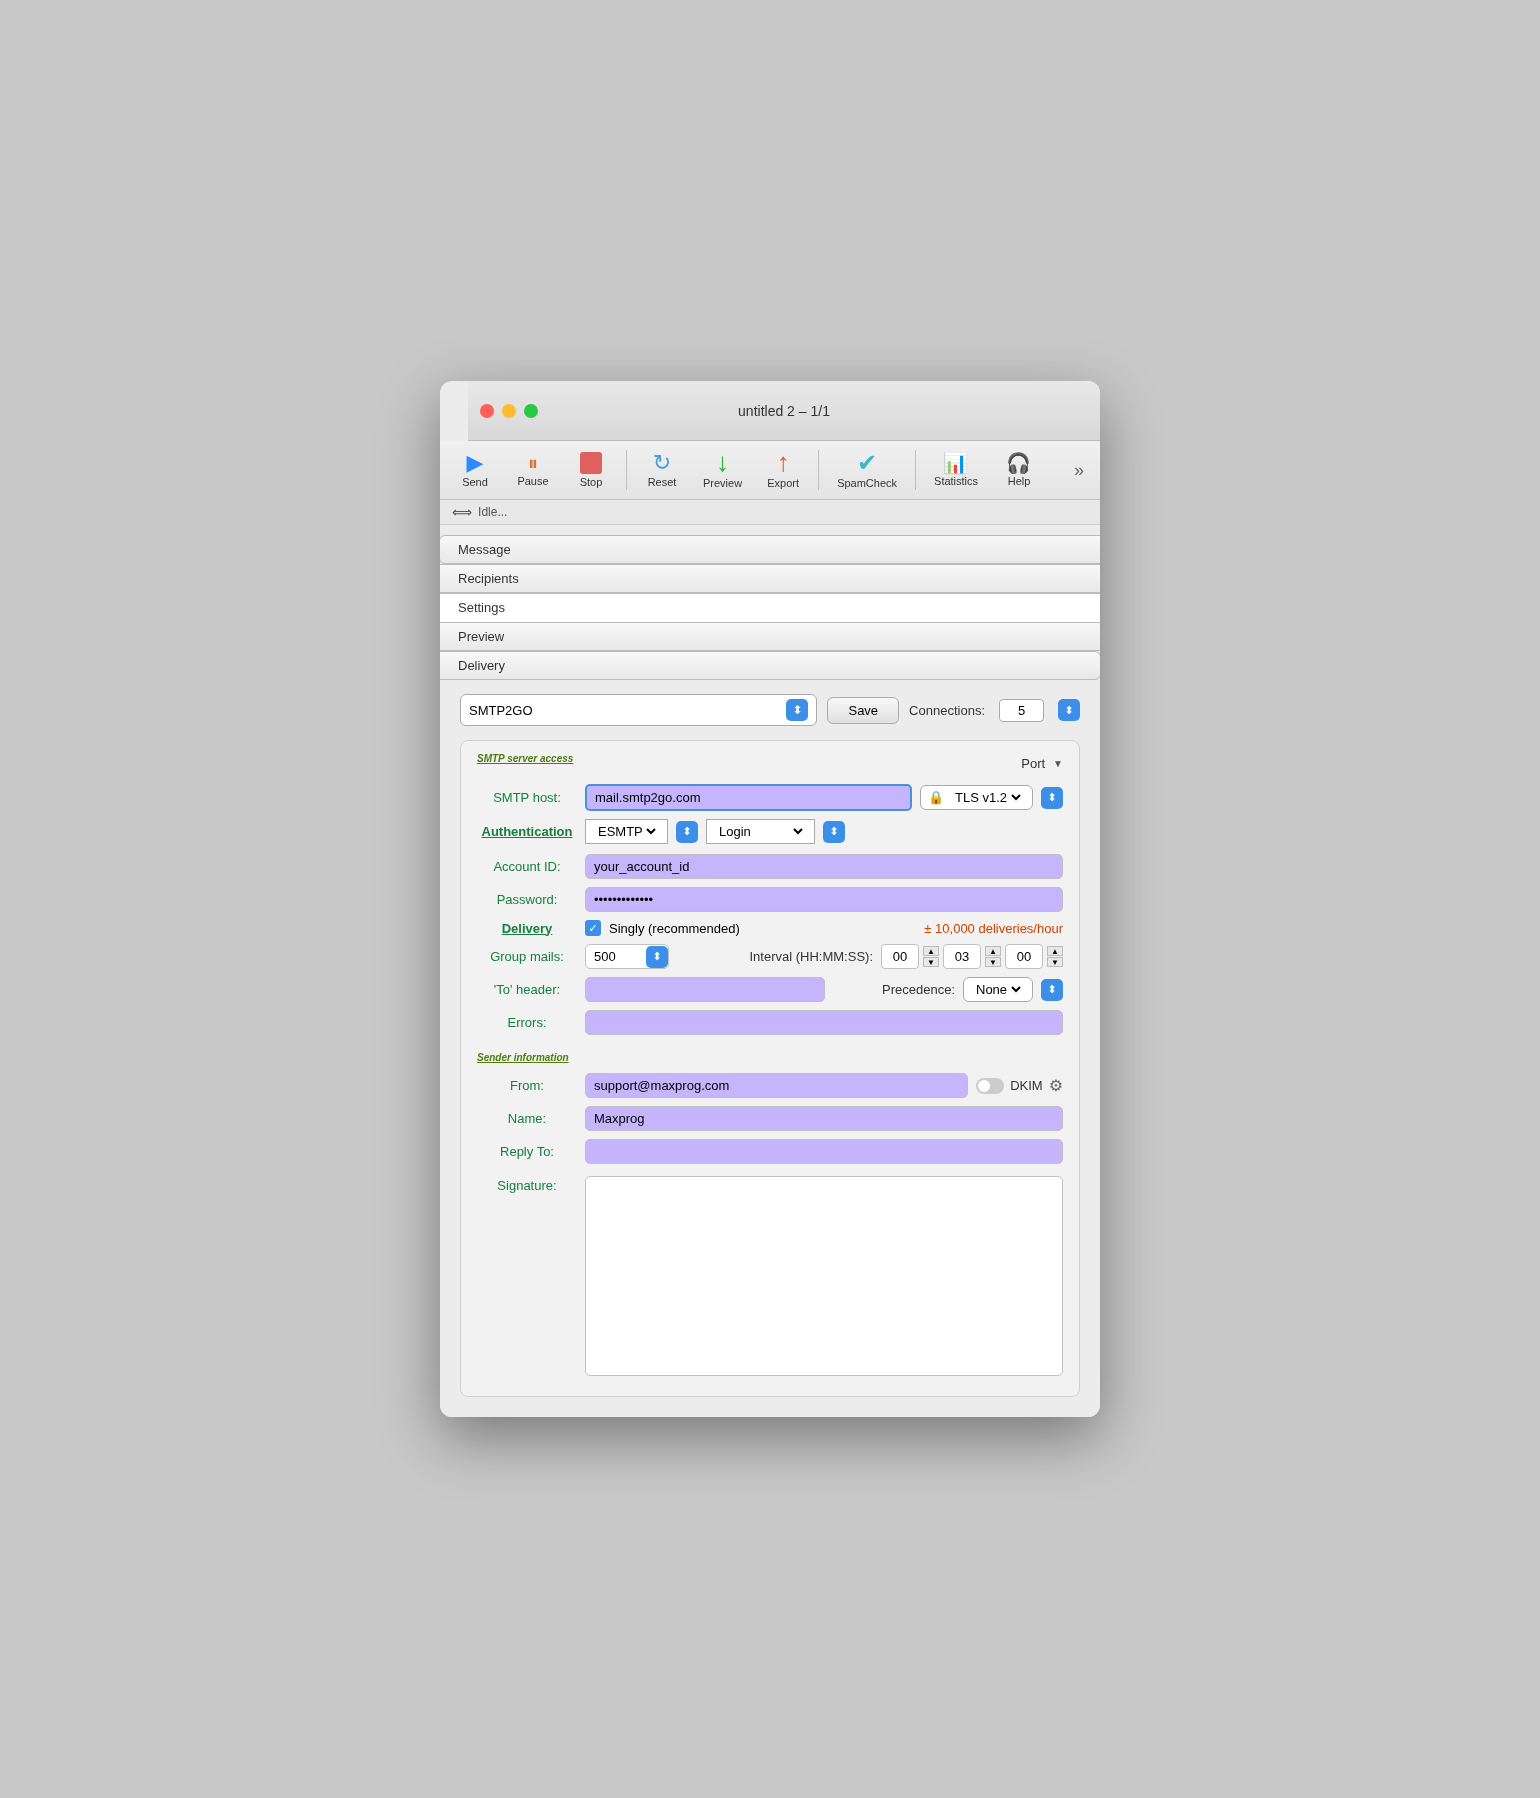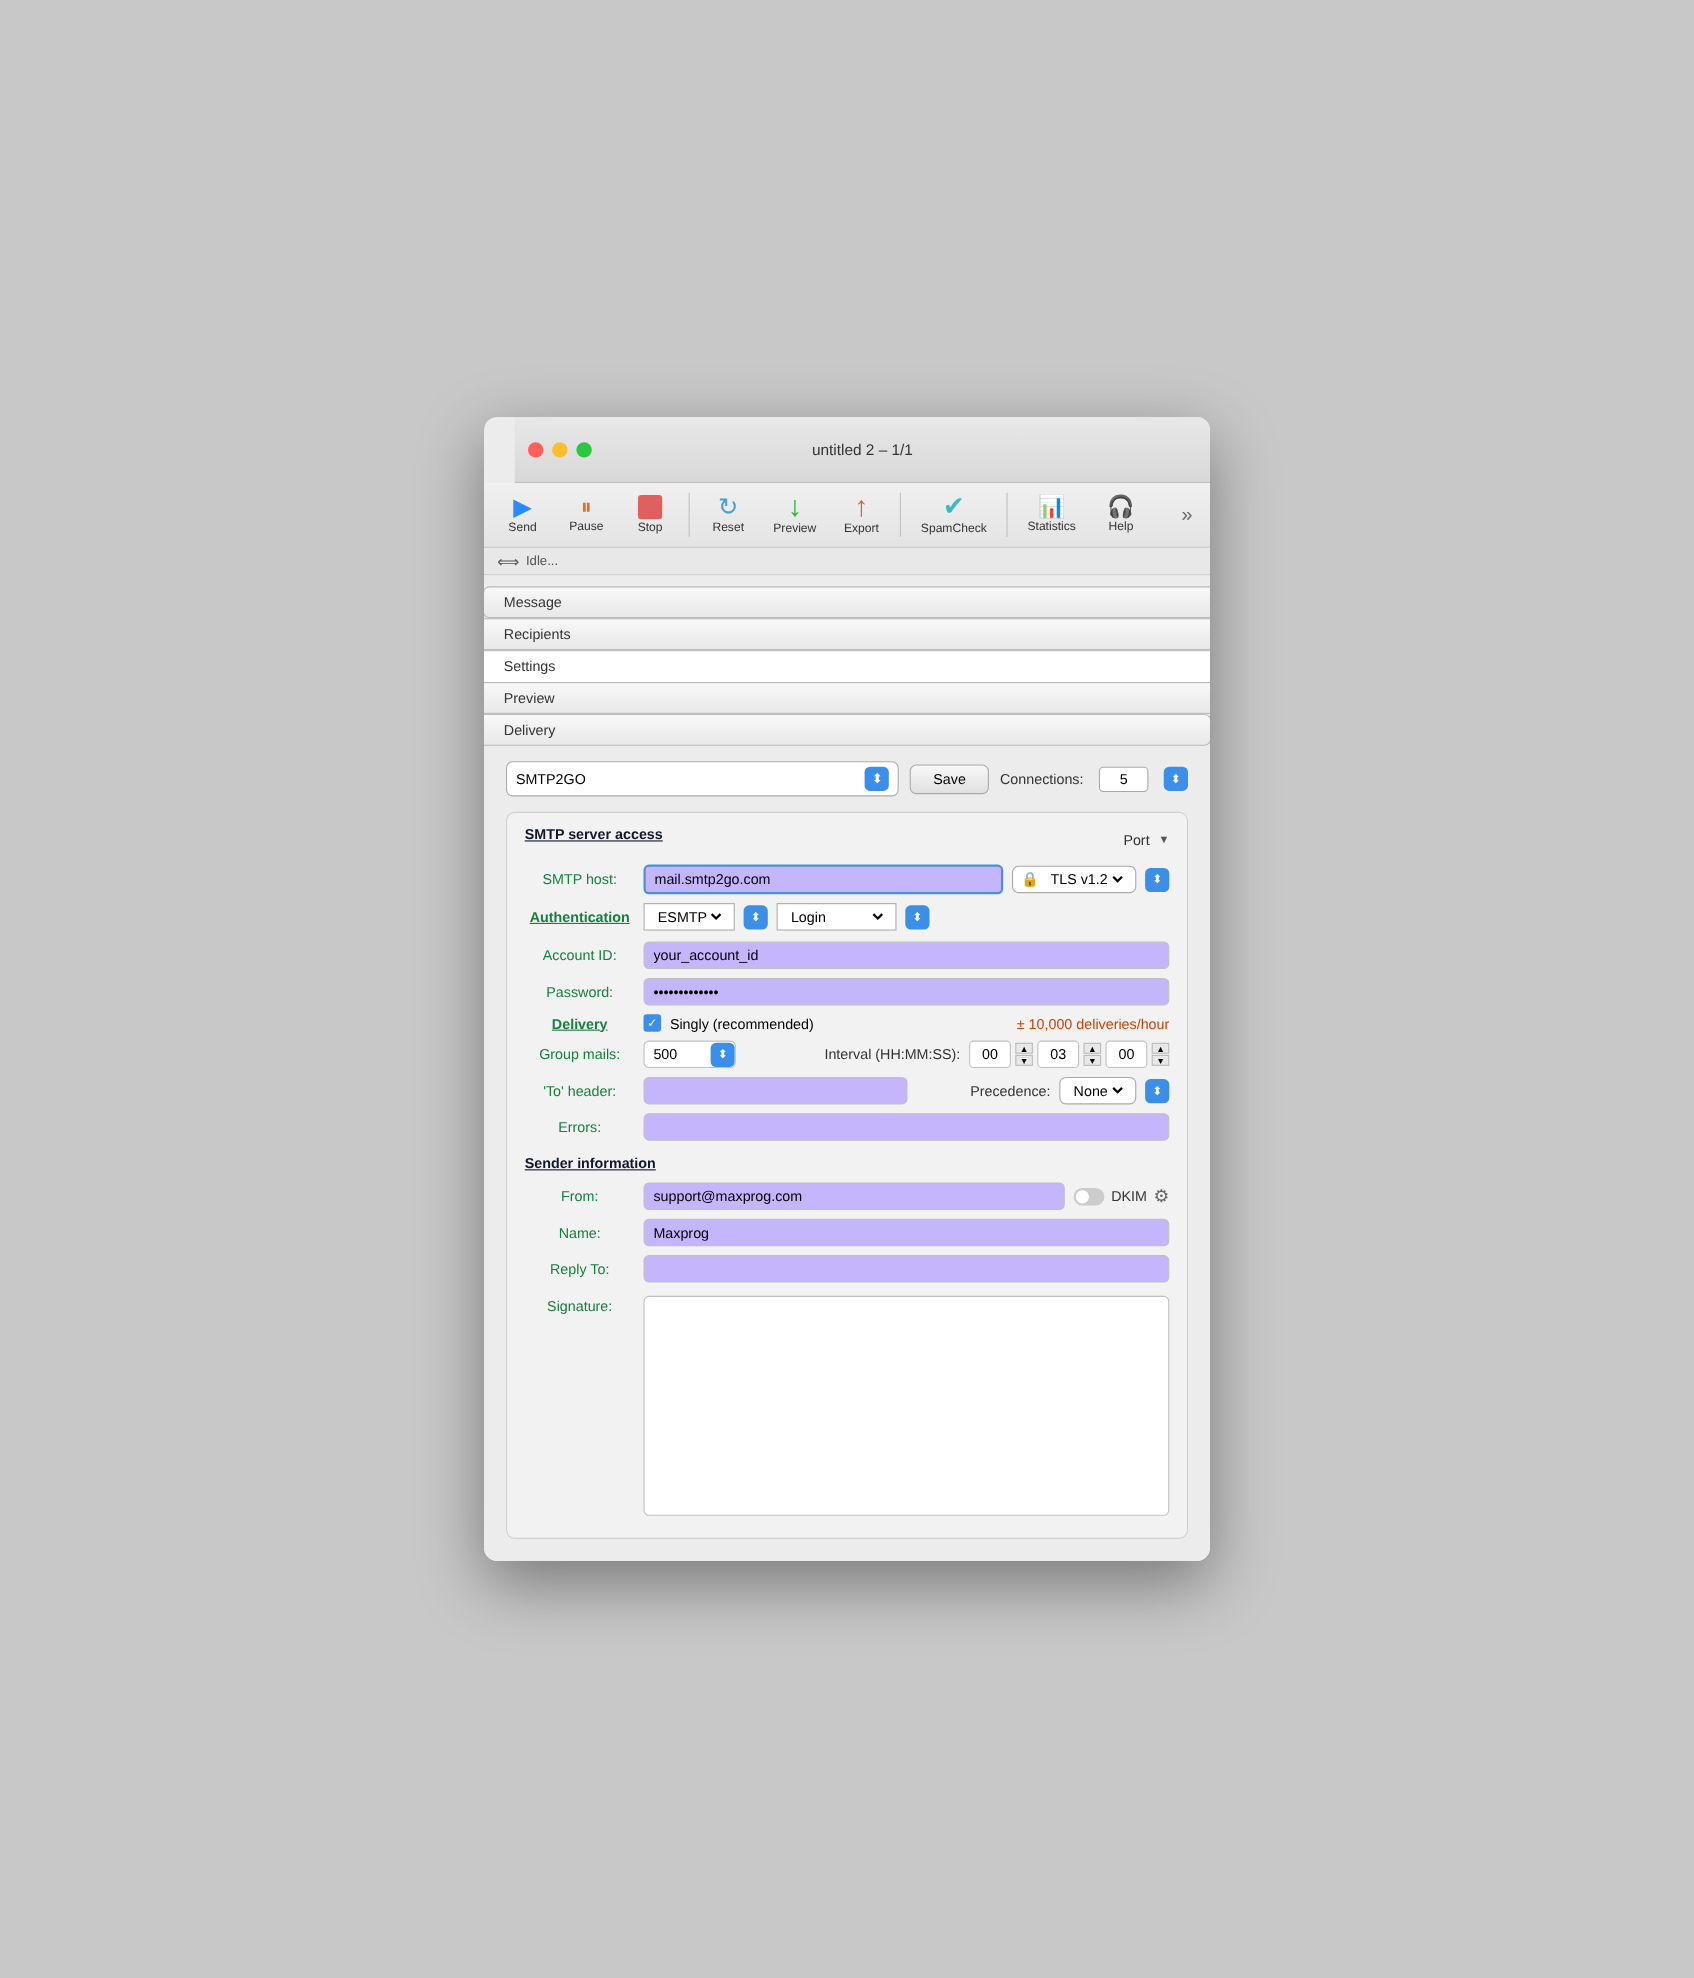--- a/index.html
+++ b/index.html
@@ -186,25 +186,26 @@
       text-align: center;
       margin: 0 4px;
     }
     .section-panel {
       background: #f2f2f2;
       border: 1px solid #d0d0d0;
       border-radius: 8px;
       padding: 12px 16px;
     }
     .section-title {
-      font-size: 13px;
+      font-size: 10px;
       font-weight: bold;
       text-decoration: underline;
-      color: #0f172a;
+      color: #4d7c0f;
       margin-bottom: 10px;
+      font-style: italic;
     }
     .form-row {
       display: flex;
       align-items: center;
       margin-bottom: 8px;
       gap: 8px;
     }
     .form-label {
       font-size: 13px;
       color: #15803d;

